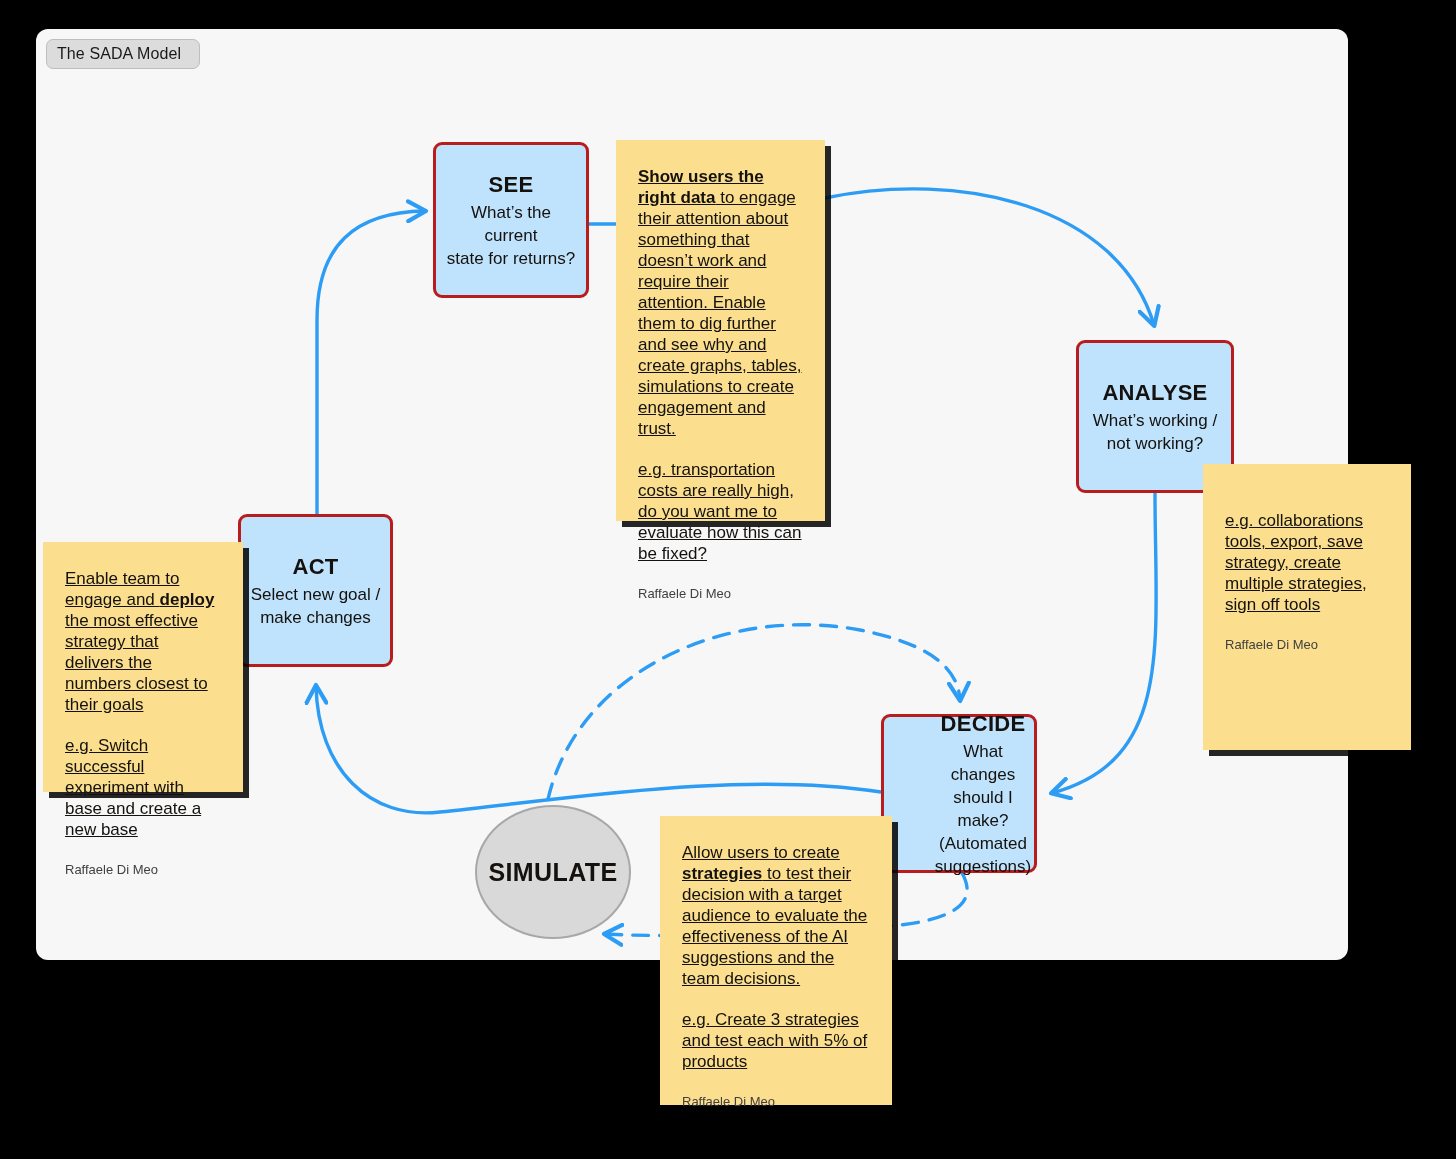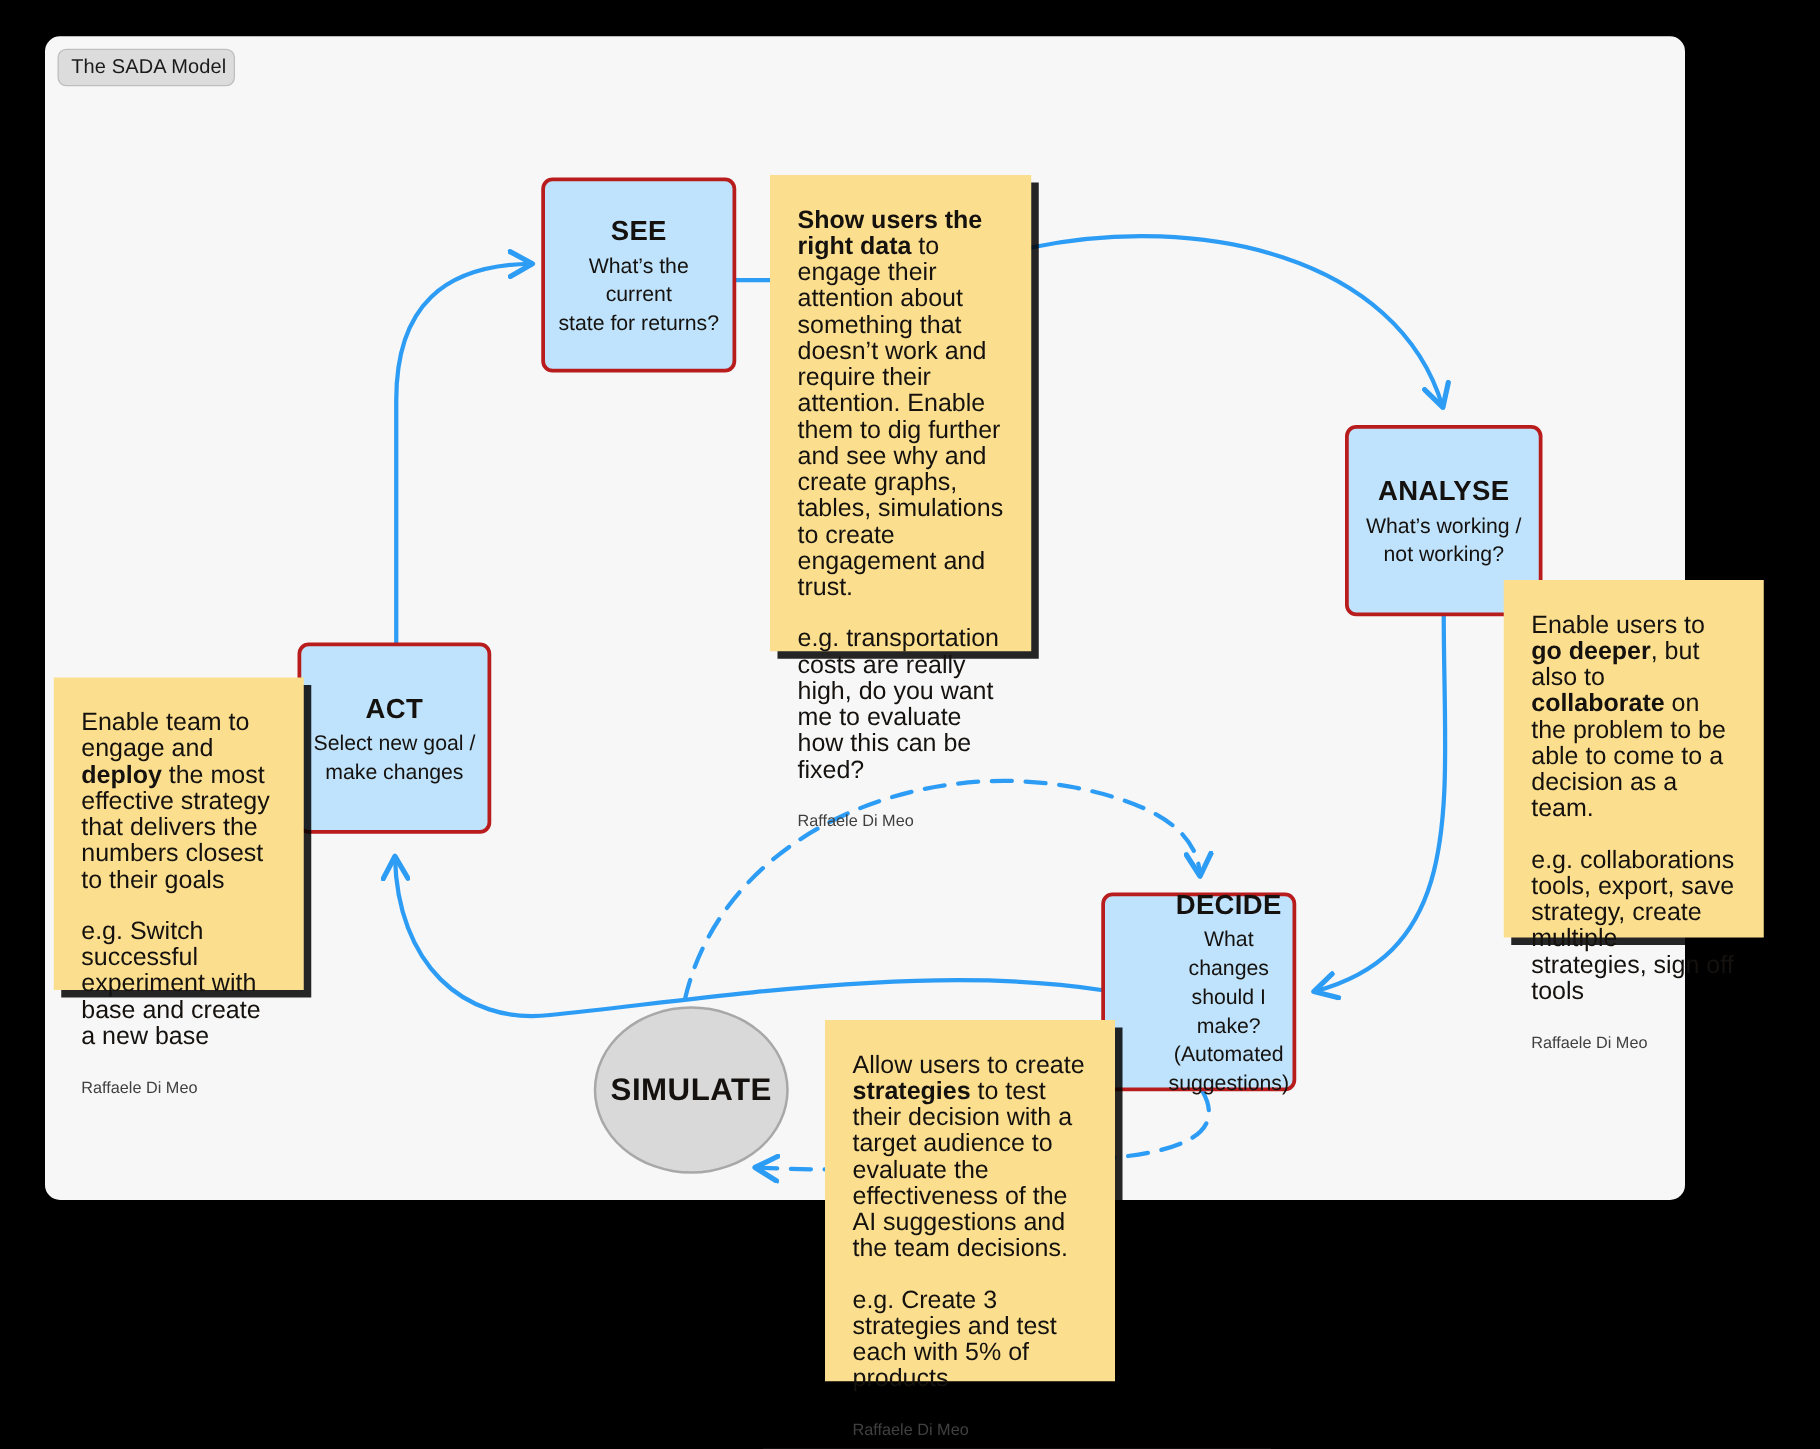--- a/index.html
+++ b/index.html
@@ -26,21 +26,21 @@
     background: #F7F7F7;
     border-radius: 12px;
     box-shadow: 0 2px 6px rgba(0,0,0,0.35);
   }
 
   
   #frame-title {
     position: absolute;
     left: 46px;
     top: 39px;
-    padding: 4px 6px 5px 10px;
+    padding: 4px 18px 5px 10px;
     background: #DCDCDC;
     border: 1px solid #BEBEBE;
     border-radius: 7px;
     font-size: 16px;
     line-height: 19px;
     color: #1A1A1A;
     letter-spacing: 0.1px;
     white-space: nowrap;
   }
 
@@ -110,22 +110,23 @@
   .note {
     position: absolute;
     box-sizing: border-box;
     background: #FBDF8E;
     color: #14110E;
     box-shadow: 6px 6px 0 rgba(0,0,0,0.85);
     padding: 26px 22px 16px 22px;
   }
   .note p {
     margin: 0;
-    font-size: 20px;
+    font-size: 17px;
     line-height: 21px;
+    text-decoration: underline;
   }
   .note p.gap { margin-top: 20px; }
   .note b { font-weight: bold; }
   .note .author {
     margin-top: 22px;
     font-size: 13px;
     line-height: 16px;
     color: #404040;
   }
 
@@ -200,21 +201,20 @@
   <span>SIMULATE</span>
 </div>
 
 <div class="note" id="note-see">
   <p><b>Show users the right data</b><span> to engage their attention about something that doesn’t work and require their attention. Enable them to dig further and see why and create graphs, tables, simulations to create engagement and trust.</span></p>
   <p class="gap">e.g. transportation costs are really high, do you want me to evaluate how this can be fixed?</p>
   <div class="author">Raffaele Di Meo</div>
 </div>
 
 <div class="note" id="note-analyse">
-  <p><span>Enable users to </span><b>go deeper</b><span>, but also to </span><b>collaborate</b><span> on the problem to be able to come to a decision as a team.</span></p>
   <p class="gap">e.g. collaborations tools, export, save strategy, create multiple strategies, sign off tools</p>
   <div class="author">Raffaele Di Meo</div>
 </div>
 
 <div class="note" id="note-act">
   <p><span>Enable team to engage and </span><b>deploy</b><span> the most effective strategy that delivers the numbers closest to their goals</span></p>
   <p class="gap">e.g. Switch successful experiment with base and create a new base</p>
   <div class="author">Raffaele Di Meo</div>
 </div>
 

